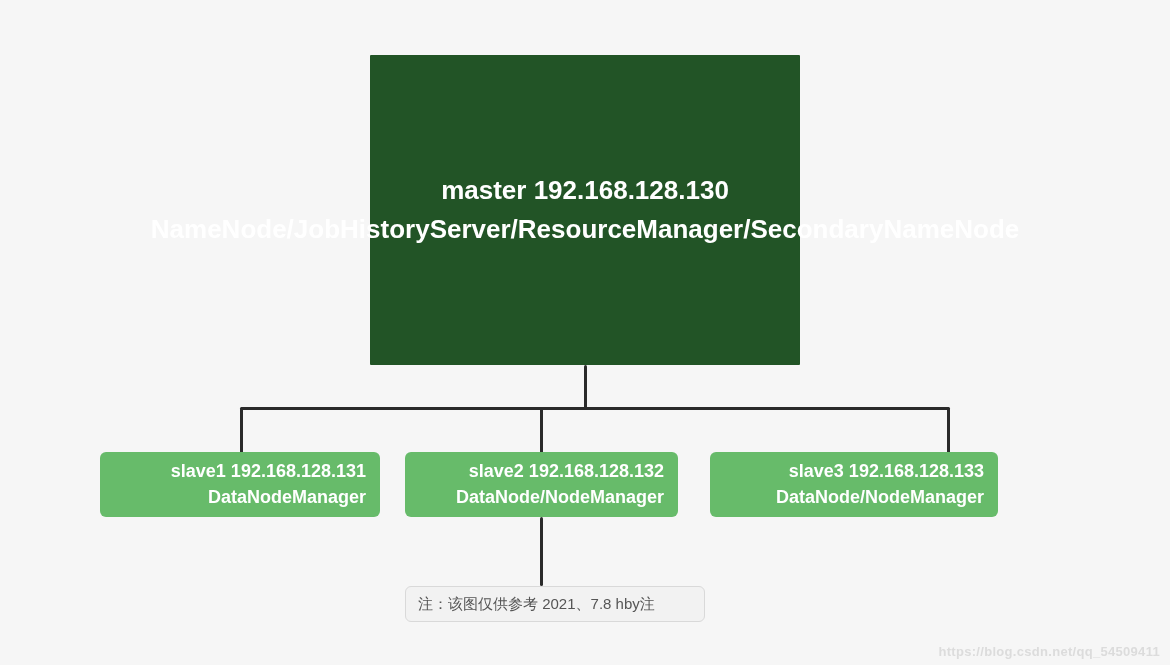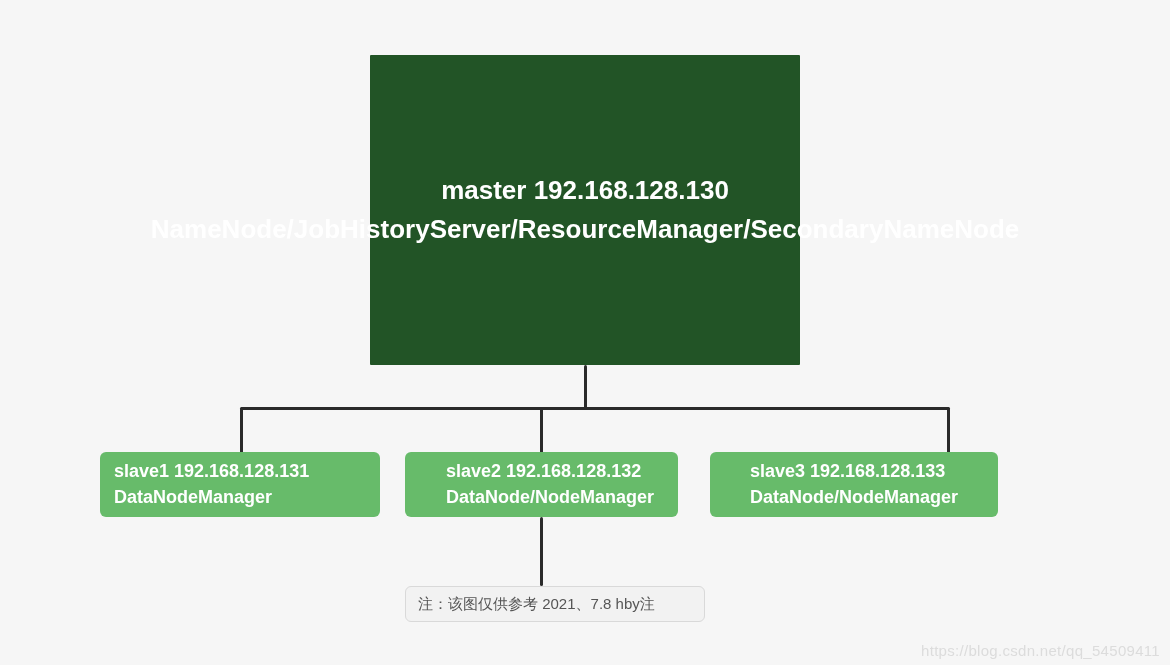--- a/index.html
+++ b/index.html
@@ -42,21 +42,21 @@
   .slave-node {
     position: absolute;
     top: 452px;
     width: 280px;
     height: 65px;
     background: #67bb6a;
     color: #ffffff;
     font-weight: 700;
     font-size: 18px;
     line-height: 1.4;
-    text-align: left;
+    text-align: right;
     border-radius: 6px;
     padding: 8px 14px;
     display: flex;
     align-items: center;
   }
   .slave1 { left: 100px; }
   .slave2 { left: 405px; width: 273px; padding-left: 41px; }
   .slave3 { left: 710px; width: 288px; padding-left: 40px; }
 
   .note-node {
@@ -86,23 +86,24 @@
   .conn-d3 { left: 947px; top: 407px; width: 3px; height: 45px; border-top-right-radius: 4px; }
   .conn-v2 { left: 540px; top: 517px; width: 3px; height: 69px; border-radius: 2px; }
 
   .corner-tl { border-top-left-radius: 6px; }
   .corner-tr { border-top-right-radius: 6px; }
 
   .watermark {
     position: absolute;
     right: 10px;
     bottom: 6px;
-    font-size: 15px;
+    font-size: 13px;
     color: #dcdcdc;
     letter-spacing: 0.3px;
+    font-weight: bold;
   }
 </style>
 </head>
 <body>
 
 <div class="canvas">
 
   <div class="master-node">
     <span>master    192.168.128.130      NameNode/JobHistoryServer/ResourceManager/SecondaryNameNode</span>
   </div>

